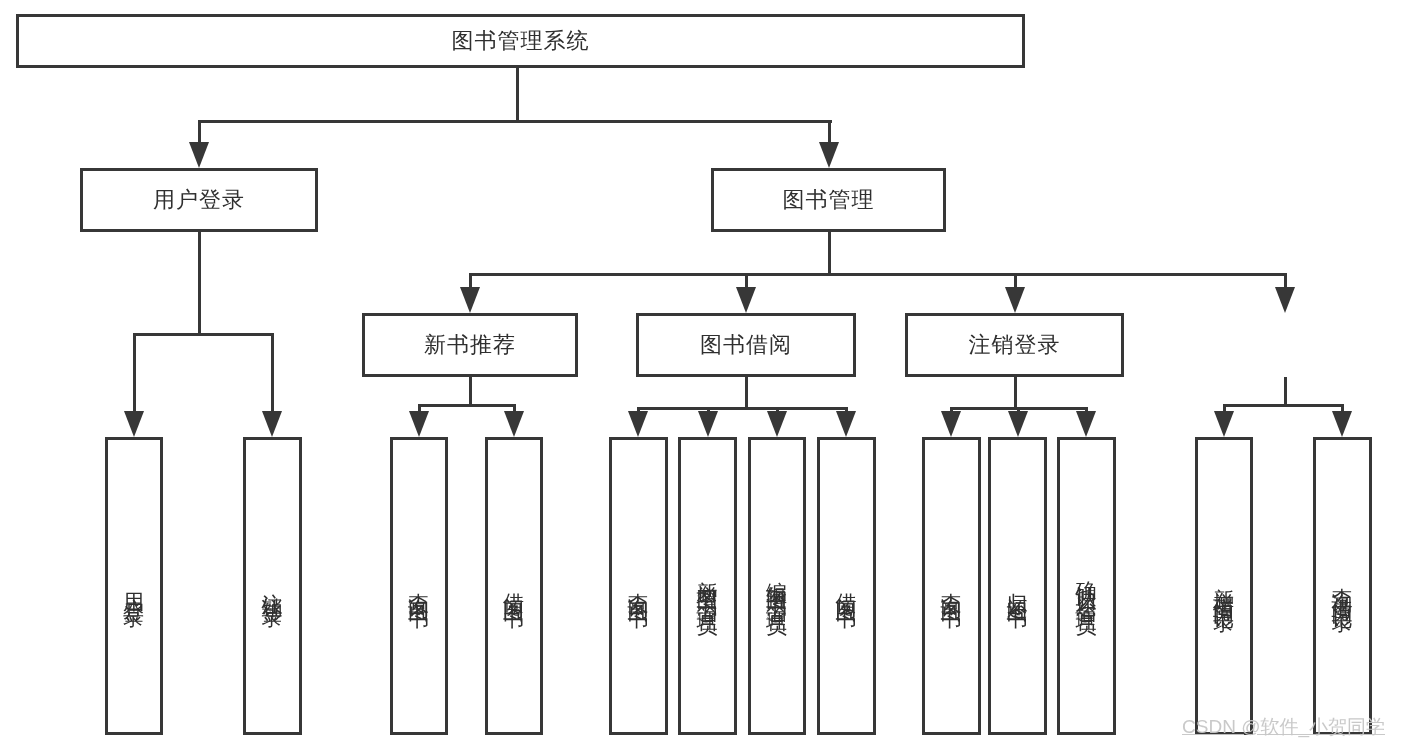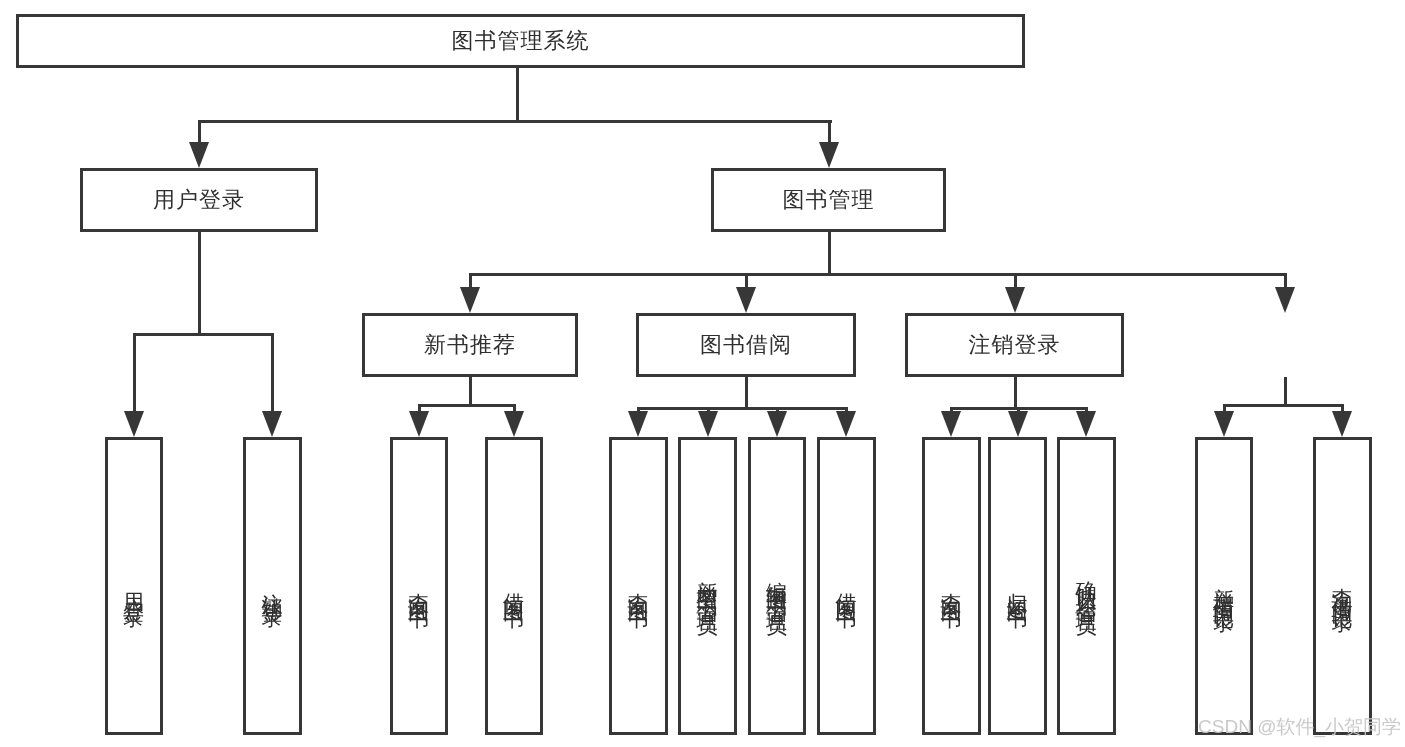--- a/index.html
+++ b/index.html
@@ -26,25 +26,26 @@
   .ln{position:absolute;background:#373737;}
   .arw{
     position:absolute;width:0;height:0;
     border-left:10px solid transparent;
     border-right:10px solid transparent;
     border-top:26px solid #373737;
     transform:translateX(-50%);
   }
   .watermark{
     position:absolute;
-    right:4px;top:714px;
+    right:20px;top:714px;
     font-size:19px;
     color:rgba(198,198,198,0.95);
     z-index:20;
     white-space:nowrap;
+    text-decoration:underline;
   }
 </style>
 </head>
 <body>
 
 <div class="stage">
 
   <div class="box" style="left:16px;top:14px;width:1009px;height:54px;">
     <span class="hlabel">图书管理系统</span>
   </div>

